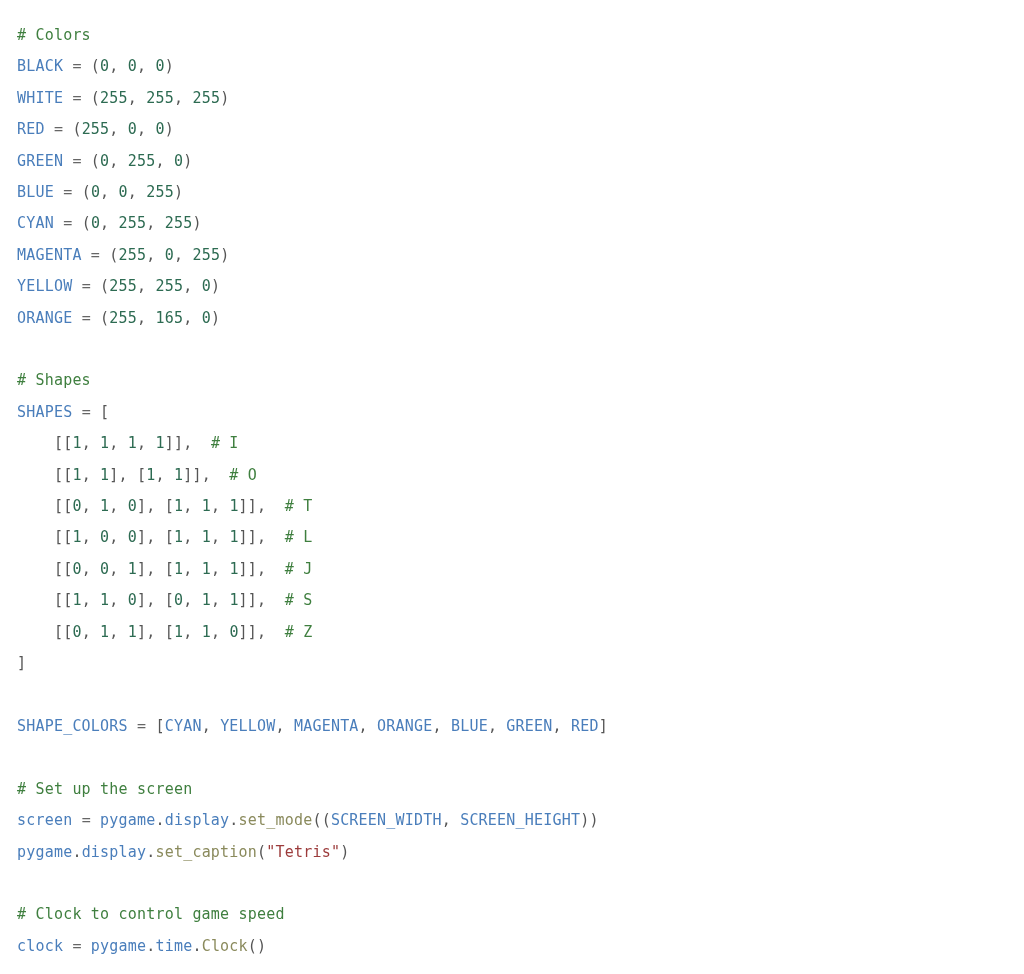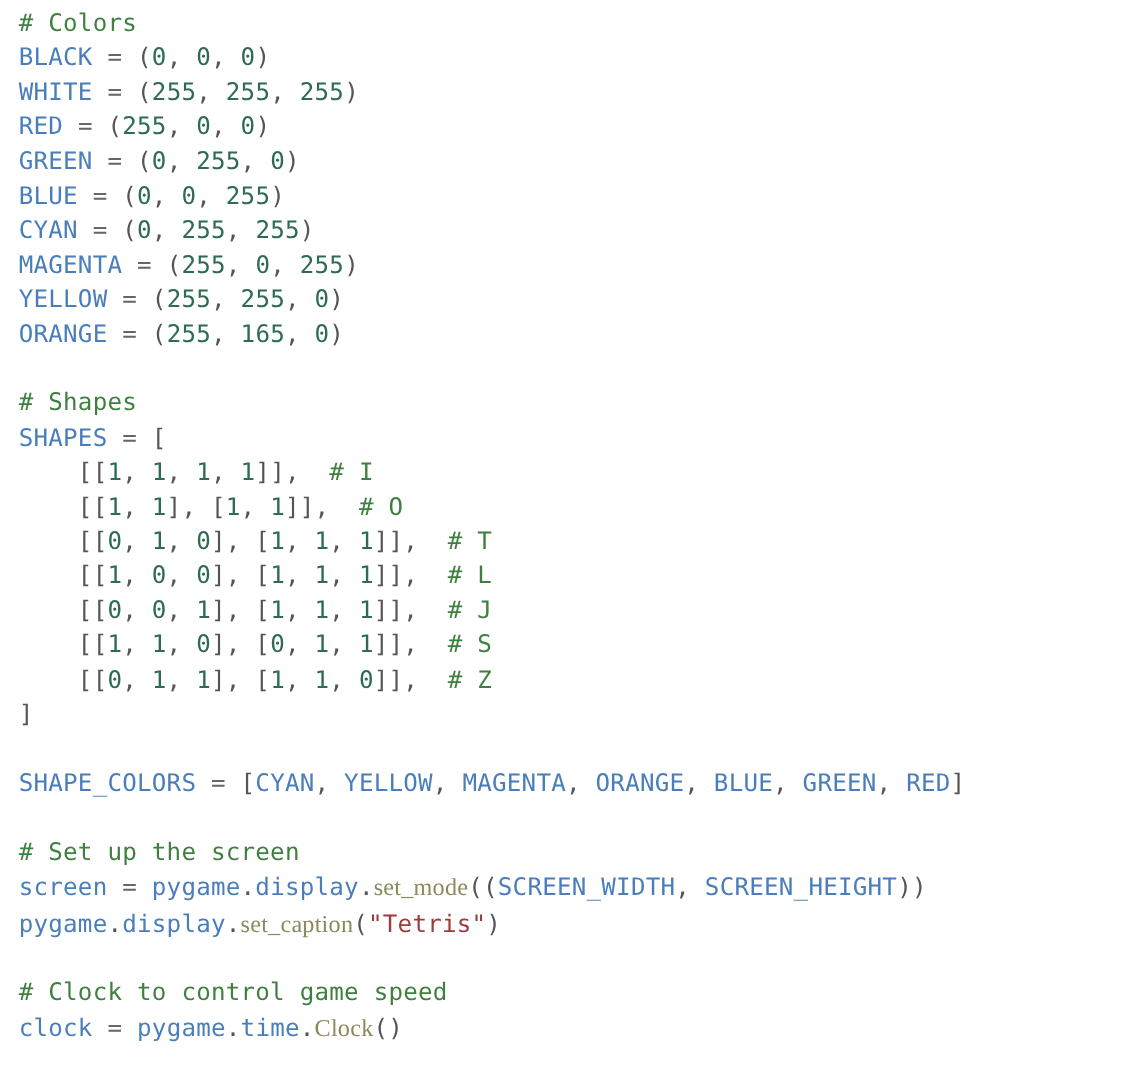--- a/index.html
+++ b/index.html
@@ -7,33 +7,33 @@
     padding: 0;
     background: #ffffff;
   }
   body {
     width: 1024px;
     height: 974px;
     font-family: "DejaVu Sans Mono", monospace;
     overflow: hidden;
   }
   #code {
-    padding: 6px 0 0 17px;
-    font-size: 22px;
+    padding: 20px 0 0 17px;
+    font-size: 15px;
     line-height: 31.4px;
     white-space: pre;
     letter-spacing: 0.2px;
   }
   .line { min-height: 31.4px; }
   .blank { height: 31.4px; }
 
   .tok-com  { color: #3f7f3f; }
   .tok-id   { color: #4a7ebb; margin-top: 27px; }
   .tok-num  { color: #2d6b52; }
-  .tok-fn   { color: #8a8a5c; font-family: Liberation Serif, serif; }
+  .tok-fn   { color: #8a8a5c; }
   .tok-str  { color: #9c3b3b; }
   .tok-op   { color: #666666; }
   .tok-pun  { color: #555555; }
   .tok-plain{ color: #333333; }
 </style>
 </head>
 <body>
 
 <div id="code"><div class="line"><span class="tok-com"># Colors</span></div><div class="line"><span class="tok-id">BLACK</span><span class="tok-plain"> </span><span class="tok-op">=</span><span class="tok-plain"> </span><span class="tok-pun">(</span><span class="tok-num">0</span><span class="tok-pun">, </span><span class="tok-num">0</span><span class="tok-pun">, </span><span class="tok-num">0</span><span class="tok-pun">)</span></div><div class="line"><span class="tok-id">WHITE</span><span class="tok-plain"> </span><span class="tok-op">=</span><span class="tok-plain"> </span><span class="tok-pun">(</span><span class="tok-num">255</span><span class="tok-pun">, </span><span class="tok-num">255</span><span class="tok-pun">, </span><span class="tok-num">255</span><span class="tok-pun">)</span></div><div class="line"><span class="tok-id">RED</span><span class="tok-plain"> </span><span class="tok-op">=</span><span class="tok-plain"> </span><span class="tok-pun">(</span><span class="tok-num">255</span><span class="tok-pun">, </span><span class="tok-num">0</span><span class="tok-pun">, </span><span class="tok-num">0</span><span class="tok-pun">)</span></div><div class="line"><span class="tok-id">GREEN</span><span class="tok-plain"> </span><span class="tok-op">=</span><span class="tok-plain"> </span><span class="tok-pun">(</span><span class="tok-num">0</span><span class="tok-pun">, </span><span class="tok-num">255</span><span class="tok-pun">, </span><span class="tok-num">0</span><span class="tok-pun">)</span></div><div class="line"><span class="tok-id">BLUE</span><span class="tok-plain"> </span><span class="tok-op">=</span><span class="tok-plain"> </span><span class="tok-pun">(</span><span class="tok-num">0</span><span class="tok-pun">, </span><span class="tok-num">0</span><span class="tok-pun">, </span><span class="tok-num">255</span><span class="tok-pun">)</span></div><div class="line"><span class="tok-id">CYAN</span><span class="tok-plain"> </span><span class="tok-op">=</span><span class="tok-plain"> </span><span class="tok-pun">(</span><span class="tok-num">0</span><span class="tok-pun">, </span><span class="tok-num">255</span><span class="tok-pun">, </span><span class="tok-num">255</span><span class="tok-pun">)</span></div><div class="line"><span class="tok-id">MAGENTA</span><span class="tok-plain"> </span><span class="tok-op">=</span><span class="tok-plain"> </span><span class="tok-pun">(</span><span class="tok-num">255</span><span class="tok-pun">, </span><span class="tok-num">0</span><span class="tok-pun">, </span><span class="tok-num">255</span><span class="tok-pun">)</span></div><div class="line"><span class="tok-id">YELLOW</span><span class="tok-plain"> </span><span class="tok-op">=</span><span class="tok-plain"> </span><span class="tok-pun">(</span><span class="tok-num">255</span><span class="tok-pun">, </span><span class="tok-num">255</span><span class="tok-pun">, </span><span class="tok-num">0</span><span class="tok-pun">)</span></div><div class="line"><span class="tok-id">ORANGE</span><span class="tok-plain"> </span><span class="tok-op">=</span><span class="tok-plain"> </span><span class="tok-pun">(</span><span class="tok-num">255</span><span class="tok-pun">, </span><span class="tok-num">165</span><span class="tok-pun">, </span><span class="tok-num">0</span><span class="tok-pun">)</span></div><div class="blank">&nbsp;</div><div class="line"><span class="tok-com"># Shapes</span></div><div class="line"><span class="tok-id">SHAPES</span><span class="tok-plain"> </span><span class="tok-op">=</span><span class="tok-plain"> </span><span class="tok-pun">[</span></div><div class="line"><span class="tok-pun">    [[</span><span class="tok-num">1</span><span class="tok-pun">, </span><span class="tok-num">1</span><span class="tok-pun">, </span><span class="tok-num">1</span><span class="tok-pun">, </span><span class="tok-num">1</span><span class="tok-pun">]],  </span><span class="tok-com"># I</span></div><div class="line"><span class="tok-pun">    [[</span><span class="tok-num">1</span><span class="tok-pun">, </span><span class="tok-num">1</span><span class="tok-pun">], [</span><span class="tok-num">1</span><span class="tok-pun">, </span><span class="tok-num">1</span><span class="tok-pun">]],  </span><span class="tok-com"># O</span></div><div class="line"><span class="tok-pun">    [[</span><span class="tok-num">0</span><span class="tok-pun">, </span><span class="tok-num">1</span><span class="tok-pun">, </span><span class="tok-num">0</span><span class="tok-pun">], [</span><span class="tok-num">1</span><span class="tok-pun">, </span><span class="tok-num">1</span><span class="tok-pun">, </span><span class="tok-num">1</span><span class="tok-pun">]],  </span><span class="tok-com"># T</span></div><div class="line"><span class="tok-pun">    [[</span><span class="tok-num">1</span><span class="tok-pun">, </span><span class="tok-num">0</span><span class="tok-pun">, </span><span class="tok-num">0</span><span class="tok-pun">], [</span><span class="tok-num">1</span><span class="tok-pun">, </span><span class="tok-num">1</span><span class="tok-pun">, </span><span class="tok-num">1</span><span class="tok-pun">]],  </span><span class="tok-com"># L</span></div><div class="line"><span class="tok-pun">    [[</span><span class="tok-num">0</span><span class="tok-pun">, </span><span class="tok-num">0</span><span class="tok-pun">, </span><span class="tok-num">1</span><span class="tok-pun">], [</span><span class="tok-num">1</span><span class="tok-pun">, </span><span class="tok-num">1</span><span class="tok-pun">, </span><span class="tok-num">1</span><span class="tok-pun">]],  </span><span class="tok-com"># J</span></div><div class="line"><span class="tok-pun">    [[</span><span class="tok-num">1</span><span class="tok-pun">, </span><span class="tok-num">1</span><span class="tok-pun">, </span><span class="tok-num">0</span><span class="tok-pun">], [</span><span class="tok-num">0</span><span class="tok-pun">, </span><span class="tok-num">1</span><span class="tok-pun">, </span><span class="tok-num">1</span><span class="tok-pun">]],  </span><span class="tok-com"># S</span></div><div class="line"><span class="tok-pun">    [[</span><span class="tok-num">0</span><span class="tok-pun">, </span><span class="tok-num">1</span><span class="tok-pun">, </span><span class="tok-num">1</span><span class="tok-pun">], [</span><span class="tok-num">1</span><span class="tok-pun">, </span><span class="tok-num">1</span><span class="tok-pun">, </span><span class="tok-num">0</span><span class="tok-pun">]],  </span><span class="tok-com"># Z</span></div><div class="line"><span class="tok-pun">]</span></div><div class="blank">&nbsp;</div><div class="line"><span class="tok-id">SHAPE_COLORS</span><span class="tok-plain"> </span><span class="tok-op">=</span><span class="tok-plain"> </span><span class="tok-pun">[</span><span class="tok-id">CYAN</span><span class="tok-pun">, </span><span class="tok-id">YELLOW</span><span class="tok-pun">, </span><span class="tok-id">MAGENTA</span><span class="tok-pun">, </span><span class="tok-id">ORANGE</span><span class="tok-pun">, </span><span class="tok-id">BLUE</span><span class="tok-pun">, </span><span class="tok-id">GREEN</span><span class="tok-pun">, </span><span class="tok-id">RED</span><span class="tok-pun">]</span></div><div class="blank">&nbsp;</div><div class="line"><span class="tok-com"># Set up the screen</span></div><div class="line"><span class="tok-id">screen</span><span class="tok-plain"> </span><span class="tok-op">=</span><span class="tok-plain"> </span><span class="tok-id">pygame</span><span class="tok-pun">.</span><span class="tok-id">display</span><span class="tok-pun">.</span><span class="tok-fn">set_mode</span><span class="tok-pun">((</span><span class="tok-id">SCREEN_WIDTH</span><span class="tok-pun">, </span><span class="tok-id">SCREEN_HEIGHT</span><span class="tok-pun">))</span></div><div class="line"><span class="tok-id">pygame</span><span class="tok-pun">.</span><span class="tok-id">display</span><span class="tok-pun">.</span><span class="tok-fn">set_caption</span><span class="tok-pun">(</span><span class="tok-str">"Tetris"</span><span class="tok-pun">)</span></div><div class="blank">&nbsp;</div><div class="line"><span class="tok-com"># Clock to control game speed</span></div><div class="line"><span class="tok-id">clock</span><span class="tok-plain"> </span><span class="tok-op">=</span><span class="tok-plain"> </span><span class="tok-id">pygame</span><span class="tok-pun">.</span><span class="tok-id">time</span><span class="tok-pun">.</span><span class="tok-fn">Clock</span><span class="tok-pun">()</span></div></div>
 

